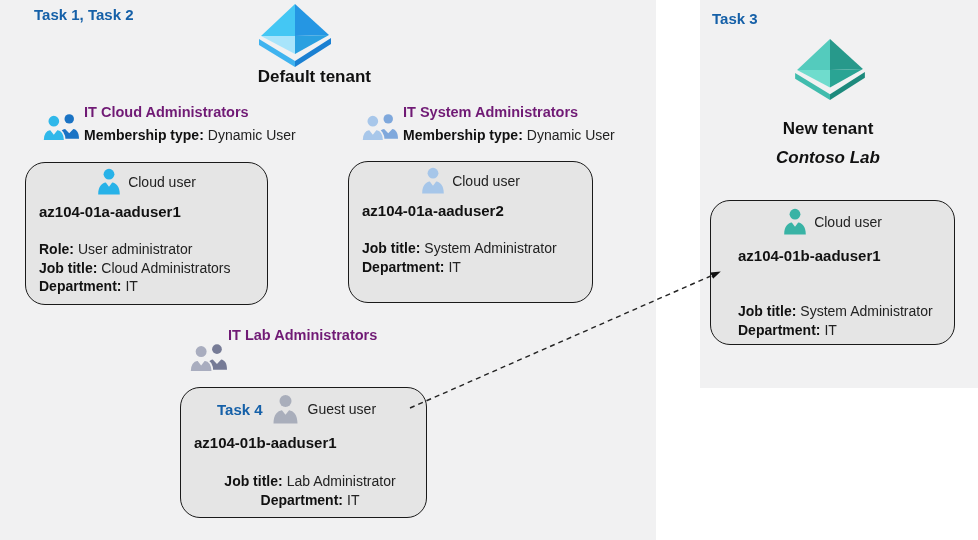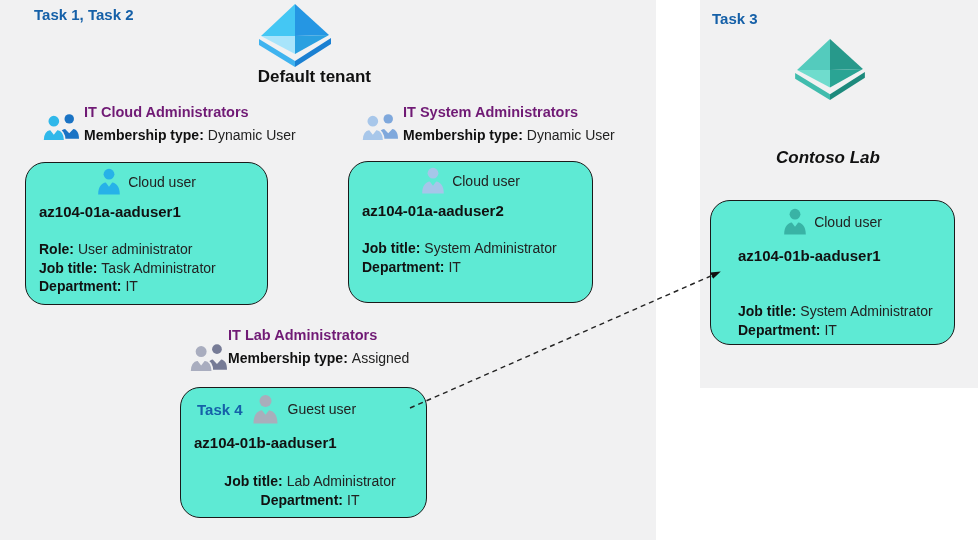--- a/index.html
+++ b/index.html
@@ -13,21 +13,21 @@
 
   .abs { position:absolute; }
 
   .task-label { font-size:15px; font-weight:bold; color:#1560a8; white-space:nowrap; }
   .tenant-title { font-size:17px; font-weight:bold; color:#111; text-align:center; white-space:nowrap; }
 
   .group-title { font-size:14.5px; font-weight:bold; color:#701a75; white-space:nowrap;text-align:right; }
   .kv { font-size:14px; color:#222; white-space:nowrap; }
   .kv b { color:#111; margin-right:4px; }
 
-  .card { position:absolute; background:#5eead4; border:1.4px solid #1a1a1a; border-radius:20px; }
+  .card { position:absolute; background:#e5e5e5; border:1.4px solid #1a1a1a; border-radius:20px; }
   .chead { display:flex; align-items:center; justify-content:center; gap:7px; font-size:14px; color:#222; }
   .chead-left { justify-content:flex-start; padding-left:16px; gap:9px; }
   .uname { font-size:15px; font-weight:bold; color:#111; white-space:nowrap; }
   .fields .kv { line-height:18.5px; }
 
   .icon { display:block; }
   svg { display:block; }
   .arrow-layer { position:absolute; left:0; top:0; pointer-events:none; }
 </style>
 </head>
@@ -76,21 +76,21 @@
     <div class="chead" style="margin-top:5px;">
       <svg class="icon" width="24" height="27" viewBox="0 0 24 27">
         <circle cx="12" cy="6.2" r="5.4" fill="#27b2e8"></circle>
         <path d="M1.2 26.5 C1.2 18.5 4.8 15.2 8.8 14.6 L12 18.7 L15.2 14.6 C19.2 15.2 22.8 18.5 22.8 26.5 Z" fill="#27b2e8"></path>
       </svg>
       <span>Cloud user</span>
     </div>
     <div class="uname" style="margin:8px 0 0 13px;">az104-01a-aaduser1</div>
     <div class="fields" style="margin:20px 0 5px 13px;">
       <div class="kv"><b>Role:</b><span>User administrator</span></div>
-      <div class="kv"><b>Job title:</b><span>Task Administrator</span></div>
+      <div class="kv"><b>Job title:</b><span>Cloud Administrators</span></div>
       <div class="kv"><b>Department:</b><span>IT</span></div>
     </div>
   </div>
 
   <div class="card" style="left:348px; top:161px; width:245px; height:142px;">
     <div class="chead" style="margin-top:5px;">
       <svg class="icon" width="24" height="27" viewBox="0 0 24 27">
         <circle cx="12" cy="6.2" r="5.4" fill="#a6c6e9"></circle>
         <path d="M1.2 26.5 C1.2 18.5 4.8 15.2 8.8 14.6 L12 18.7 L15.2 14.6 C19.2 15.2 22.8 18.5 22.8 26.5 Z" fill="#a6c6e9"></path>
       </svg>
@@ -103,26 +103,23 @@
     </div>
   </div>
 
   <svg class="abs icon" style="left:189px; top:341px;" width="38" height="32" viewBox="0 0 36 30">
     <circle cx="26.5" cy="7.6" r="4.6" fill="#767b96"></circle>
     <path d="M16.5 27 C16.5 20.5 19.3 18 22.5 17.4 L26.5 21.6 L30.5 17.4 C33.7 18 36 20.5 36 27 Z" fill="#767b96"></path>
     <circle cx="11.5" cy="9.8" r="6" fill="#a9adbf" stroke="#f1f1f2" stroke-width="1.6"></circle>
     <path d="M0.8 29 C0.8 21 4.5 18.3 8.3 17.7 L11.5 21.8 L14.7 17.7 C18.5 18.3 22.2 21 22.2 29 Z" fill="#a9adbf" stroke="#f1f1f2" stroke-width="1.6"></path>
   </svg>
   <div class="abs group-title" style="left:228px; top:327px;">IT Lab Administrators</div>
-  <div class="abs kv" style="left:228px; top:350px;">
-    <b>Membership type:</b><span>Assigned</span>
-  </div>
 
   <div class="card" style="left:180px; top:387px; width:247px; height:131px;">
-    <div class="chead chead-left" style="margin-top:6px;">
+    <div class="chead chead-left" style="margin-top:6px;margin-left:20px;">
       <span class="task-label">Task 4</span>
       <svg class="icon" width="27" height="30" viewBox="0 0 24 27">
         <circle cx="12" cy="6.2" r="5.4" fill="#a9aebb"></circle>
         <path d="M1.2 26.5 C1.2 18.5 4.8 15.2 8.8 14.6 L12 18.7 L15.2 14.6 C19.2 15.2 22.8 18.5 22.8 26.5 Z" fill="#a9aebb"></path>
       </svg>
       <span>Guest user</span>
     </div>
     <div class="uname" style="margin:10px 0 0 13px;">az104-01b-aaduser1</div>
     <div class="fields" style="margin:21px 0 0 13px;text-align:center;">
       <div class="kv"><b>Job title:</b><span>Lab Administrator</span></div>
@@ -133,20 +130,21 @@
   <div class="abs task-label" style="left:712px; top:10px;">Task 3</div>
 
   <svg class="abs icon" style="left:793px; top:38px;" width="74" height="62" viewBox="0 0 74 64">
     <polygon points="37,1 3,33 37,33" fill="#54cbbd"></polygon>
     <polygon points="37,1 71,32 37,33" fill="#27998b"></polygon>
     <polygon points="3,33 37,33 37,51" fill="#6fdccd"></polygon>
     <polygon points="71,32 37,33 37,51" fill="#2aa494"></polygon>
     <polygon points="1,36 37,58 37,64 1,42" fill="#40bcad"></polygon>
     <polygon points="73,35 37,58 37,64 73,41" fill="#1d8a7d"></polygon>
   </svg>
+  <div class="abs tenant-title" style="left:750px; top:119px; width:156px;">New tenant</div>
   <div class="abs tenant-title" style="left:750px; top:148px; width:156px;font-style:italic;">Contoso Lab</div>
 
   <div class="card" style="left:710px; top:200px; width:245px; height:145px;">
     <div class="chead" style="margin-top:7px;">
       <svg class="icon" width="24" height="27" viewBox="0 0 24 27">
         <circle cx="12" cy="6.2" r="5.4" fill="#39b3a5"></circle>
         <path d="M1.2 26.5 C1.2 18.5 4.8 15.2 8.8 14.6 L12 18.7 L15.2 14.6 C19.2 15.2 22.8 18.5 22.8 26.5 Z" fill="#39b3a5"></path>
       </svg>
       <span>Cloud user</span>
     </div>

